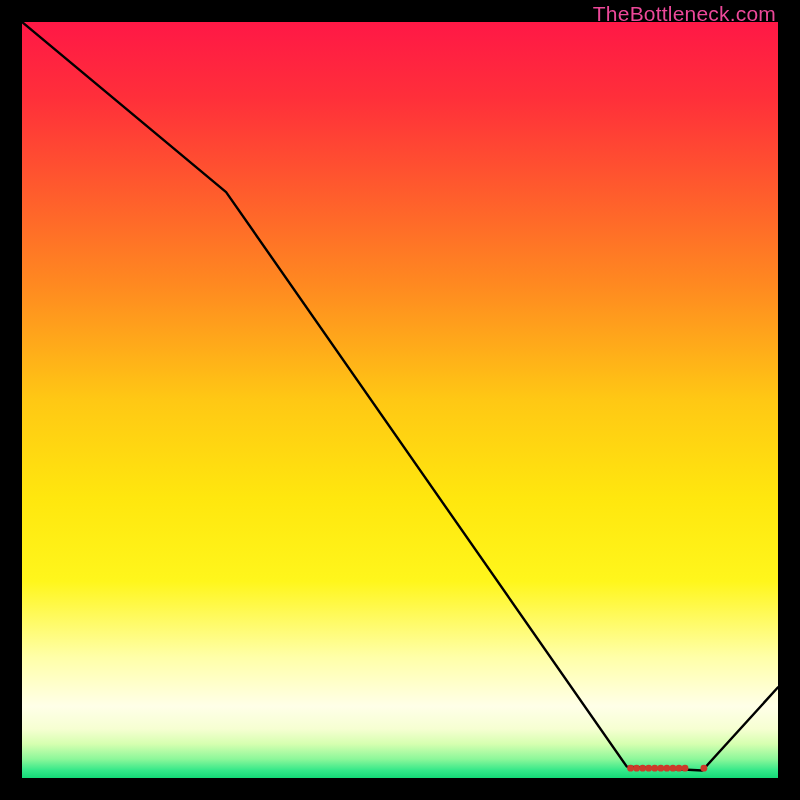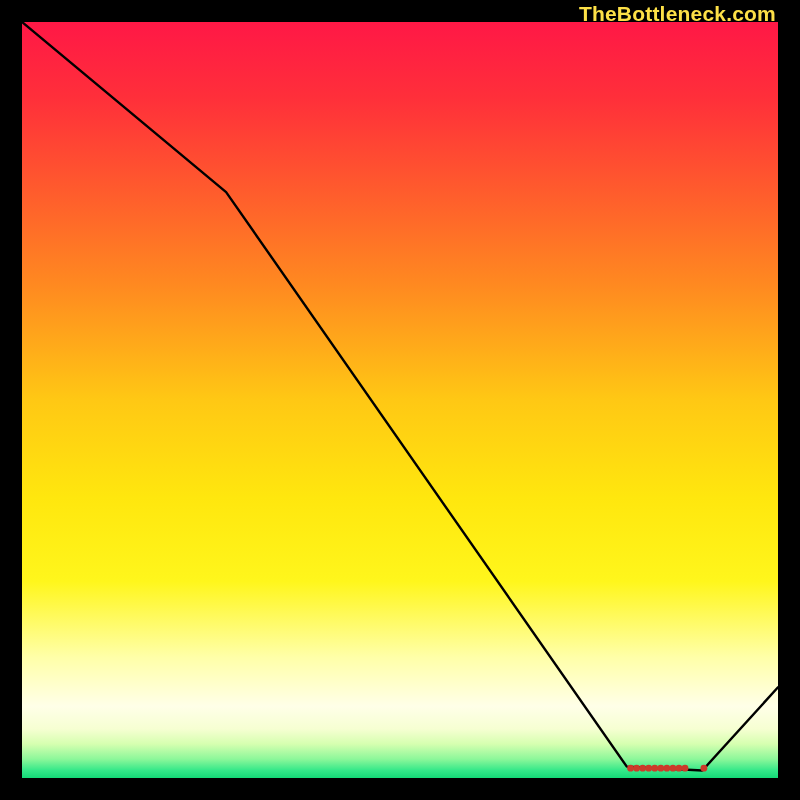--- a/index.html
+++ b/index.html
@@ -23,23 +23,23 @@
     position: absolute;
     left: 0;
     top: 0;
     width: 756px;
     height: 756px;
   }
   .watermark {
     position: absolute;
     top: 2px;
     right: 24px;
-    color: #fde047;
+    color: #ec4899;
     font-size: 21px;
-    font-weight: 700;
+    font-weight: 400;
     letter-spacing: 0.2px;
   }
 </style>
 </head>
 <body>
 
 <div class="watermark">TheBottleneck.com</div>
 
 <div class="frame">
   <svg class="plot" viewBox="0 0 756 756" preserveAspectRatio="none">

